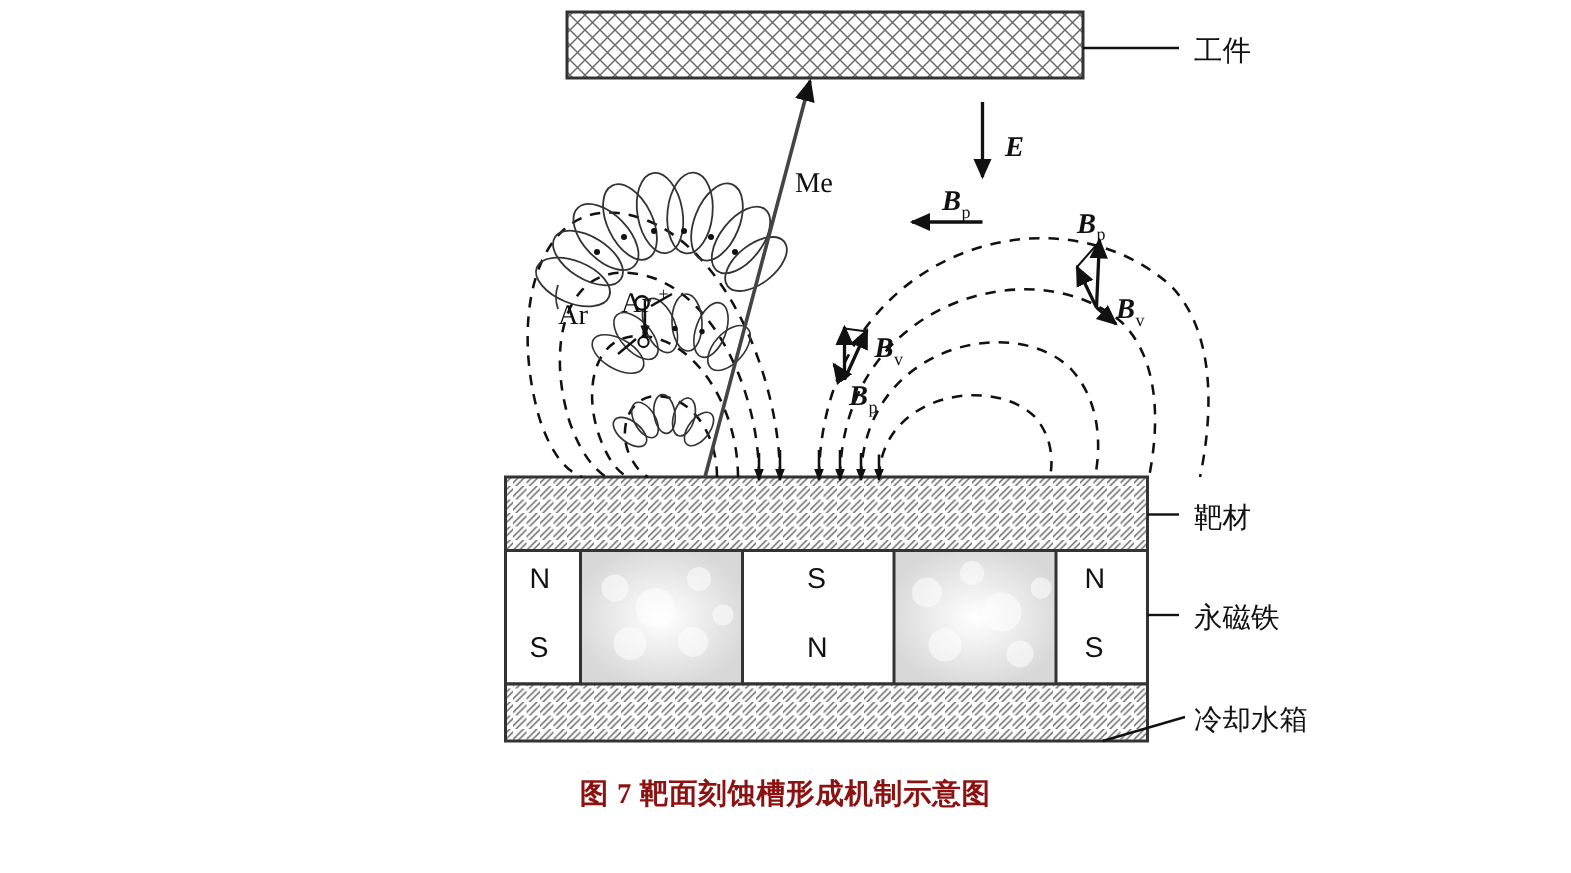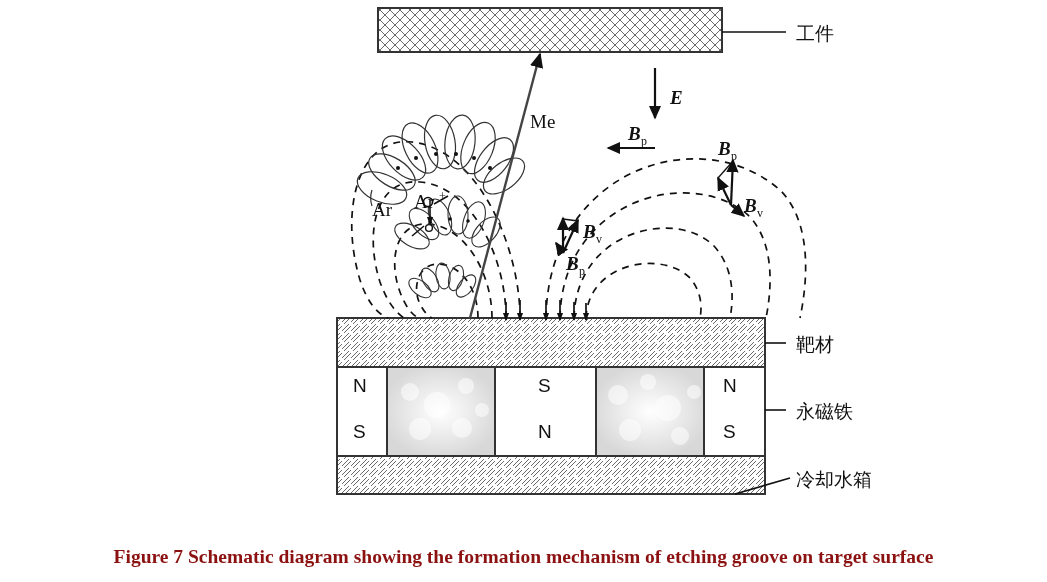--- a/index.html
+++ b/index.html
@@ -284,14 +284,14 @@
     <g>
       <text class="lbl-italic" x="583" y="238">B</text>
       <text class="lbl-sub" x="596" y="243">v</text>
     </g>
     <g>
       <text class="lbl-italic" x="566" y="270">B</text>
       <text class="lbl-sub" x="579" y="275">p</text>
     </g>
   </svg>
 
-  <div class="caption" id="caption-en">Figure 7    Schematic diagram showing the formation mechanism of etching groove on target surface</div>
+  <div class="caption" id="caption-cn">图 7    靶面刻蚀槽形成机制示意图</div>
 </div>
 
 </body></html>

